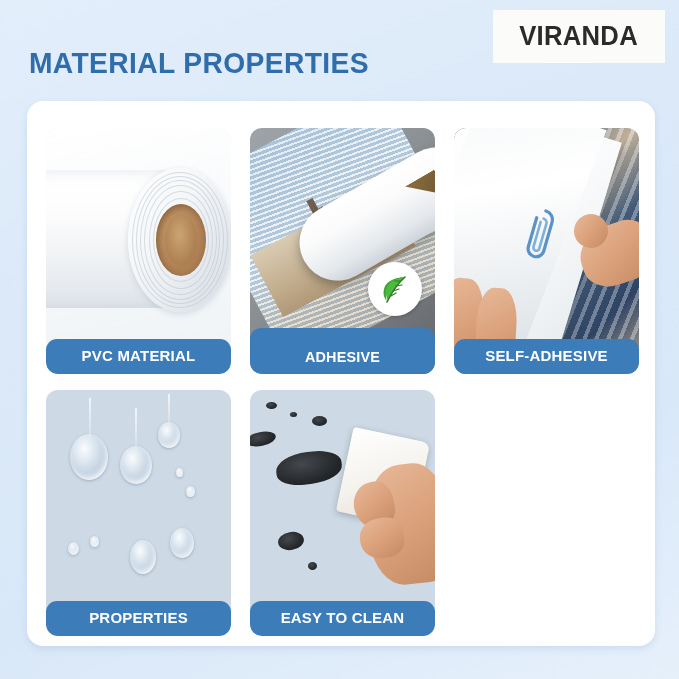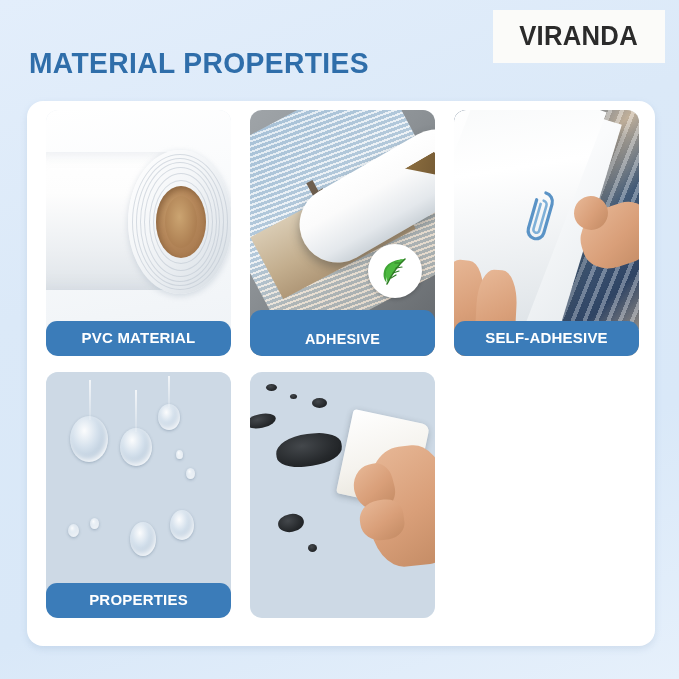--- a/index.html
+++ b/index.html
@@ -44,21 +44,21 @@
   #panel {
     position:absolute; left:27px; top:101px;
     width:628px; height:545px;
     background:#ffffff;
     border-radius:16px;
     box-shadow:0 3px 7px rgba(120,150,185,0.20);
   }
 
   
   #grid {
-    position:absolute; left:46px; top:110px;
+    position:absolute; left:46px; top:128px;
     width:592px; height:520px;
     display:grid;
     grid-template-columns:185px 185px 185px;
     grid-template-rows:246px 246px;
     column-gap:19px; row-gap:16px;
   }
   .card {
     position:relative;
     border-radius:12px;
     overflow:hidden;
@@ -377,16 +377,17 @@
       <div class="stain" style="left:62px;top:26px;width:15px;height:10px;"></div>
       <div class="stain" style="left:16px;top:12px;width:11px;height:7px;"></div>
       <div class="stain" style="left:40px;top:22px;width:7px;height:5px;"></div>
       <div class="stain" style="left:28px;top:142px;width:26px;height:18px;transform:rotate(-10deg);"></div>
       <div class="stain" style="left:58px;top:172px;width:9px;height:8px;"></div>
       <div class="cloth"></div>
       <div class="hand" style="left:118px;top:74px;width:80px;height:120px;border-radius:46% 38% 30% 40%;transform:rotate(-6deg);"></div>
       <div class="hand" style="left:104px;top:92px;width:40px;height:46px;border-radius:50% 40% 40% 50%;transform:rotate(-14deg);"></div>
       <div class="hand" style="left:110px;top:128px;width:44px;height:40px;border-radius:46% 40% 40% 46%;transform:rotate(-8deg);"></div>
     </div>
+    <div class="card-label">EASY TO CLEAN</div>
   </div>
 
 
 </div>
 
 </body></html>

